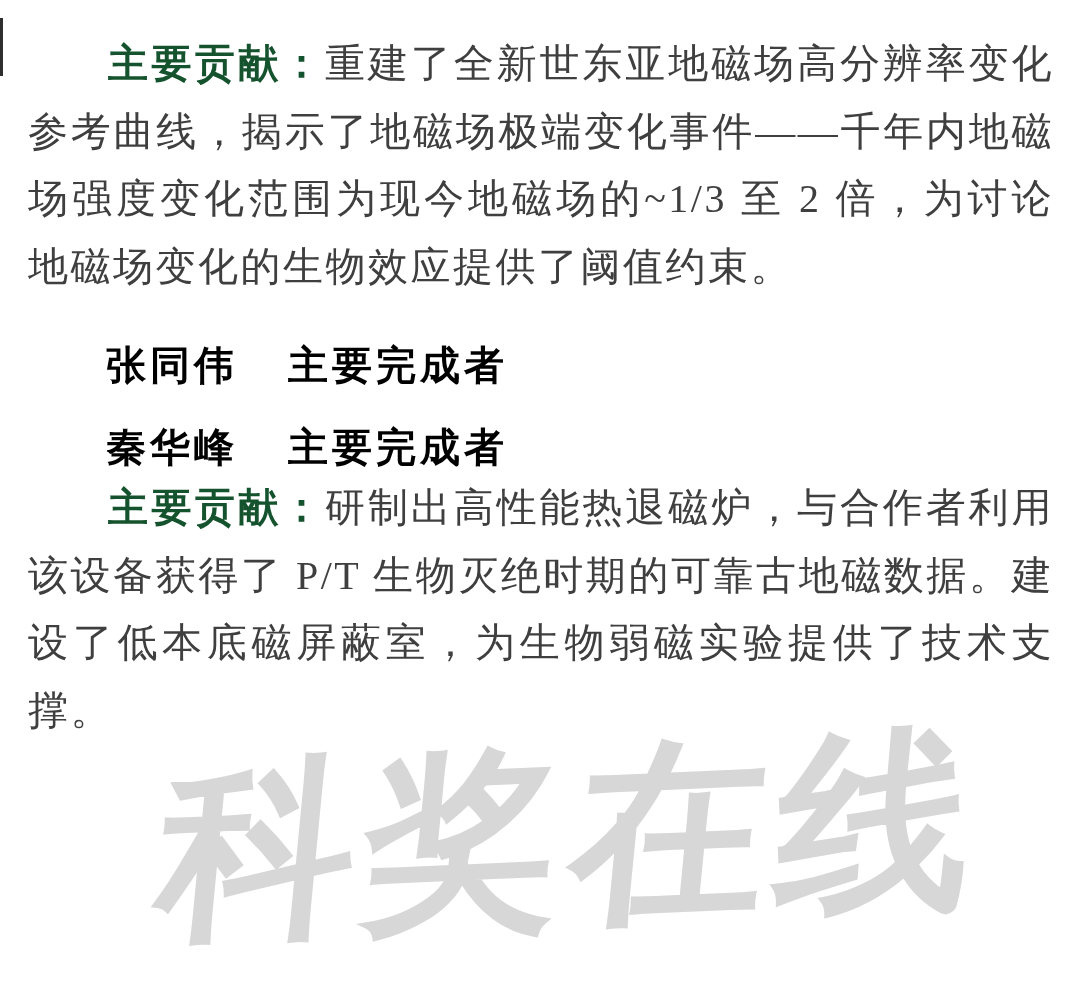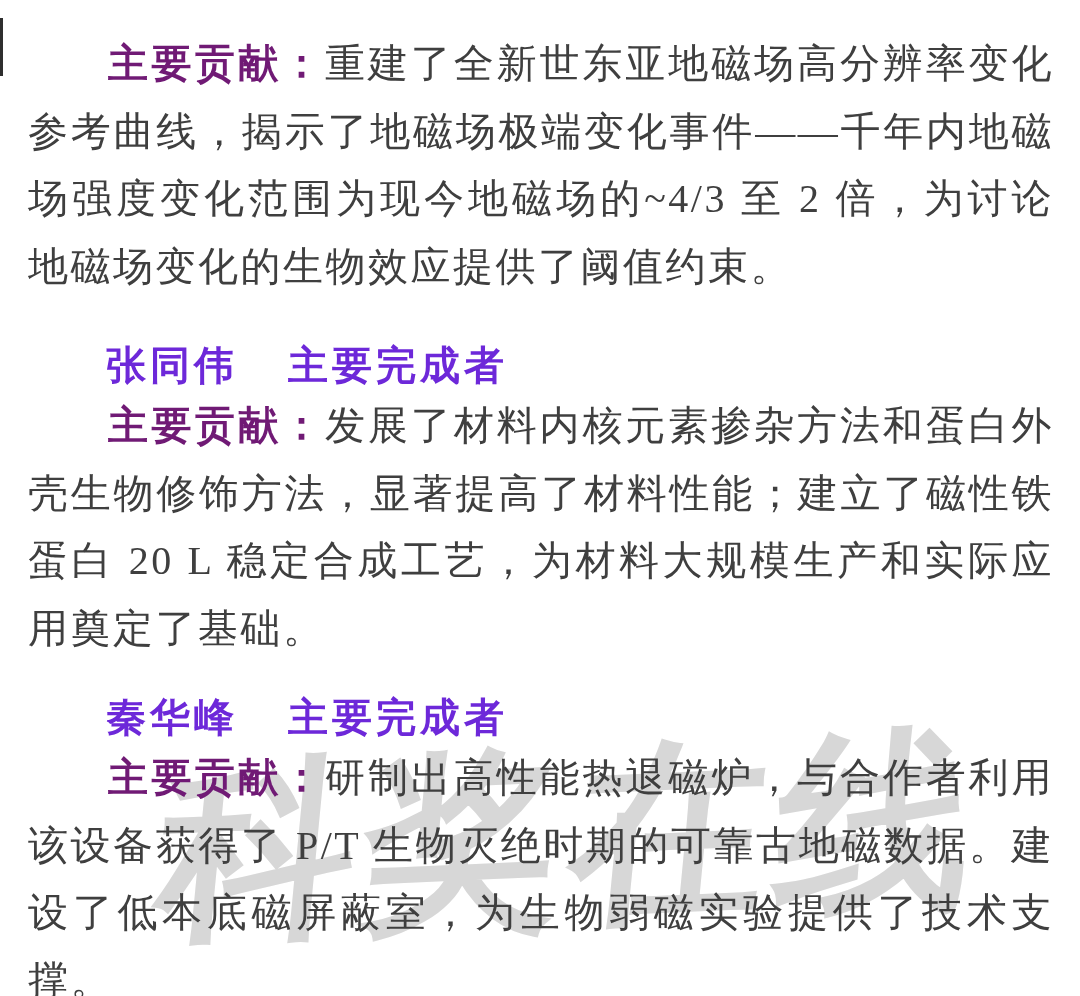--- a/index.html
+++ b/index.html
@@ -57,29 +57,29 @@
     margin: 0;
     font-size: 40px;
     line-height: 67.5px;
     letter-spacing: 2.5px;
     text-align: justify;
     text-justify: inter-character;
     text-indent: 80px;
   }
   p.body-para .contrib-label {
     font-weight: bold;
-    color: #701a75;
+    color: #14532d;
     letter-spacing: 3px;
   }
   .person-heading {
     margin: 0;
     font-size: 40px;
     line-height: 52px;
     font-weight: bold;
-    color: #6d28d9;
+    color: #000000;
     padding-left: 78px;
     letter-spacing: 4px;
   }
   .person-heading .role {
     margin-left: 50px;
   }
   .mt-h1 { margin-top: 40px; }
   .mt-p2 { margin-top: 28px; }
   .mt-h2 { margin-top: 30px; }
   .mt-p3 { margin-top: 28px; }
@@ -88,24 +88,23 @@
 <body>
 
 <div class="page">
 
   <div class="scan-artifact"></div>
 
   <div class="watermark">科奖在线</div>
 
   <div class="content">
 
-    <p class="body-para"><span class="contrib-label">主要贡献：</span><span>重建了全新世东亚地磁场高分辨率变化参考曲线，揭示了地磁场极端变化事件——千年内地磁场强度变化范围为现今地磁场的~4/3 至 2 倍，为讨论地磁场变化的生物效应提供了阈值约束。</span></p>
+    <p class="body-para"><span class="contrib-label">主要贡献：</span><span>重建了全新世东亚地磁场高分辨率变化参考曲线，揭示了地磁场极端变化事件——千年内地磁场强度变化范围为现今地磁场的~1/3 至 2 倍，为讨论地磁场变化的生物效应提供了阈值约束。</span></p>
 
     <h3 class="person-heading mt-h1"><span class="name">张同伟</span><span class="role">主要完成者</span></h3>
 
-    <p class="body-para mt-p2"><span class="contrib-label">主要贡献：</span><span>发展了材料内核元素掺杂方法和蛋白外壳生物修饰方法，显著提高了材料性能；建立了磁性铁蛋白 20 L 稳定合成工艺，为材料大规模生产和实际应用奠定了基础。</span></p>
 
     <h3 class="person-heading mt-h2"><span class="name">秦华峰</span><span class="role">主要完成者</span></h3>
 
     <p class="body-para mt-p3"><span class="contrib-label">主要贡献：</span><span>研制出高性能热退磁炉，与合作者利用该设备获得了 P/T 生物灭绝时期的可靠古地磁数据。建设了低本底磁屏蔽室，为生物弱磁实验提供了技术支撑。</span></p>
 
   </div>
 </div>
 
 </body></html>

